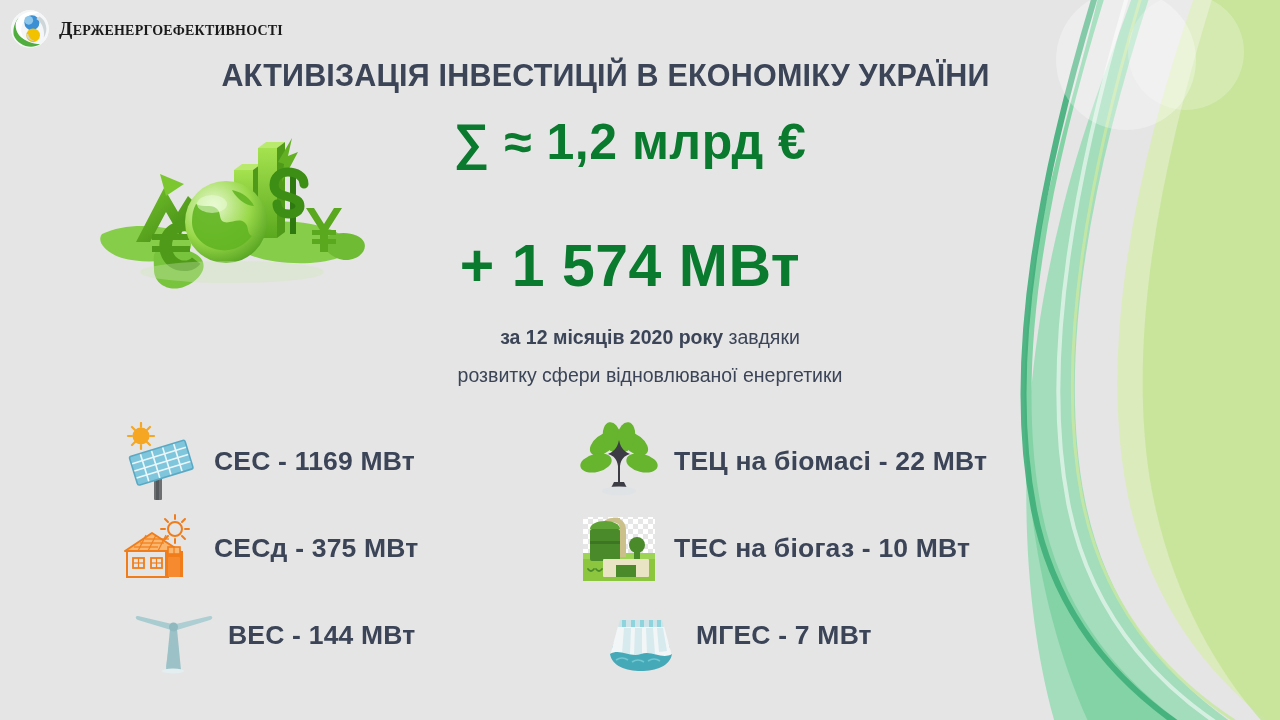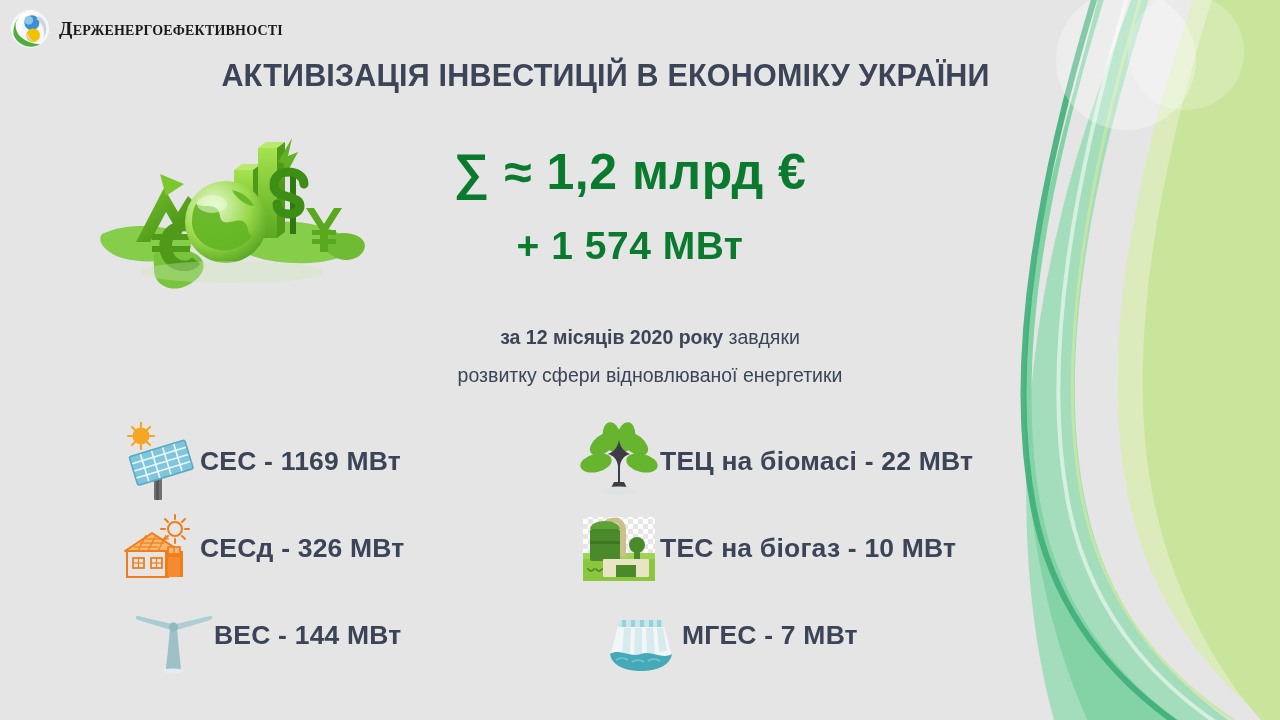--- a/index.html
+++ b/index.html
@@ -75,27 +75,26 @@
     color: #0a7a2e;
     font-weight: bold;
     white-space: nowrap;
   }
   #figure-sum {
     left: 340px;
     width: 580px;
     top: 113px;
     font-size: 50px;
     letter-spacing: 0.5px;
-    margin-top: 30px;
   }
   #figure-power {
     left: 340px;
     width: 580px;
-    top: 224px;
-    font-size: 39px;
+    top: 232px;
+    font-size: 59px;
     letter-spacing: 0.5px;
   }
 
   
   #subline-1, #subline-2 {
     position: absolute;
     left: 300px;
     width: 700px;
     text-align: center;
     color: #3b4557;
@@ -122,20 +121,21 @@
     top: 418px;
     width: 1000px;
     display: grid;
     grid-template-columns: 460px 500px;
     grid-auto-rows: 87px;
     align-items: center;
   }
   .stat-item {
     display: flex;
     align-items: center;
+    gap: 14px;
   }
   .stat-icon {
     width: 82px;
     height: 80px;
     flex: 0 0 82px;
     display: flex;
     align-items: center;
     justify-content: center;
   }
   .stat-icon svg { display: block; }
@@ -357,21 +357,21 @@
           <g stroke="#f07d1a" stroke-width="1.2">
             <line x1="20.5" y1="49" x2="20.5" y2="59"></line>
               <line x1="15" y1="54" x2="26" y2="54"></line>
             <line x1="38.5" y1="49" x2="38.5" y2="59"></line>
               <line x1="33" y1="54" x2="44" y2="54"></line>
           </g>
           <rect x="50" y="38" width="12" height="7" fill="#fbb670" stroke="#f07d1a" stroke-width="1.6"></rect>
           <line x1="56" y1="38" x2="56" y2="45" stroke="#f07d1a" stroke-width="1.2"></line>
         </svg>
       </span>
-      <span class="stat-label">СЕСд  - 326 МВт</span>
+      <span class="stat-label">СЕСд  - 375 МВт</span>
     </div>
 
     <div class="stat-item">
       <span class="stat-icon">
         <svg viewBox="0 0 82 80" width="82" height="80" aria-hidden="true">
           <defs>
             <pattern id="checker" width="10" height="10" patternUnits="userSpaceOnUse">
               <rect width="10" height="10" fill="#ffffff"></rect>
               <rect width="5" height="5" fill="#e6e6e6"></rect>
               <rect x="5" y="5" width="5" height="5" fill="#e6e6e6"></rect>

